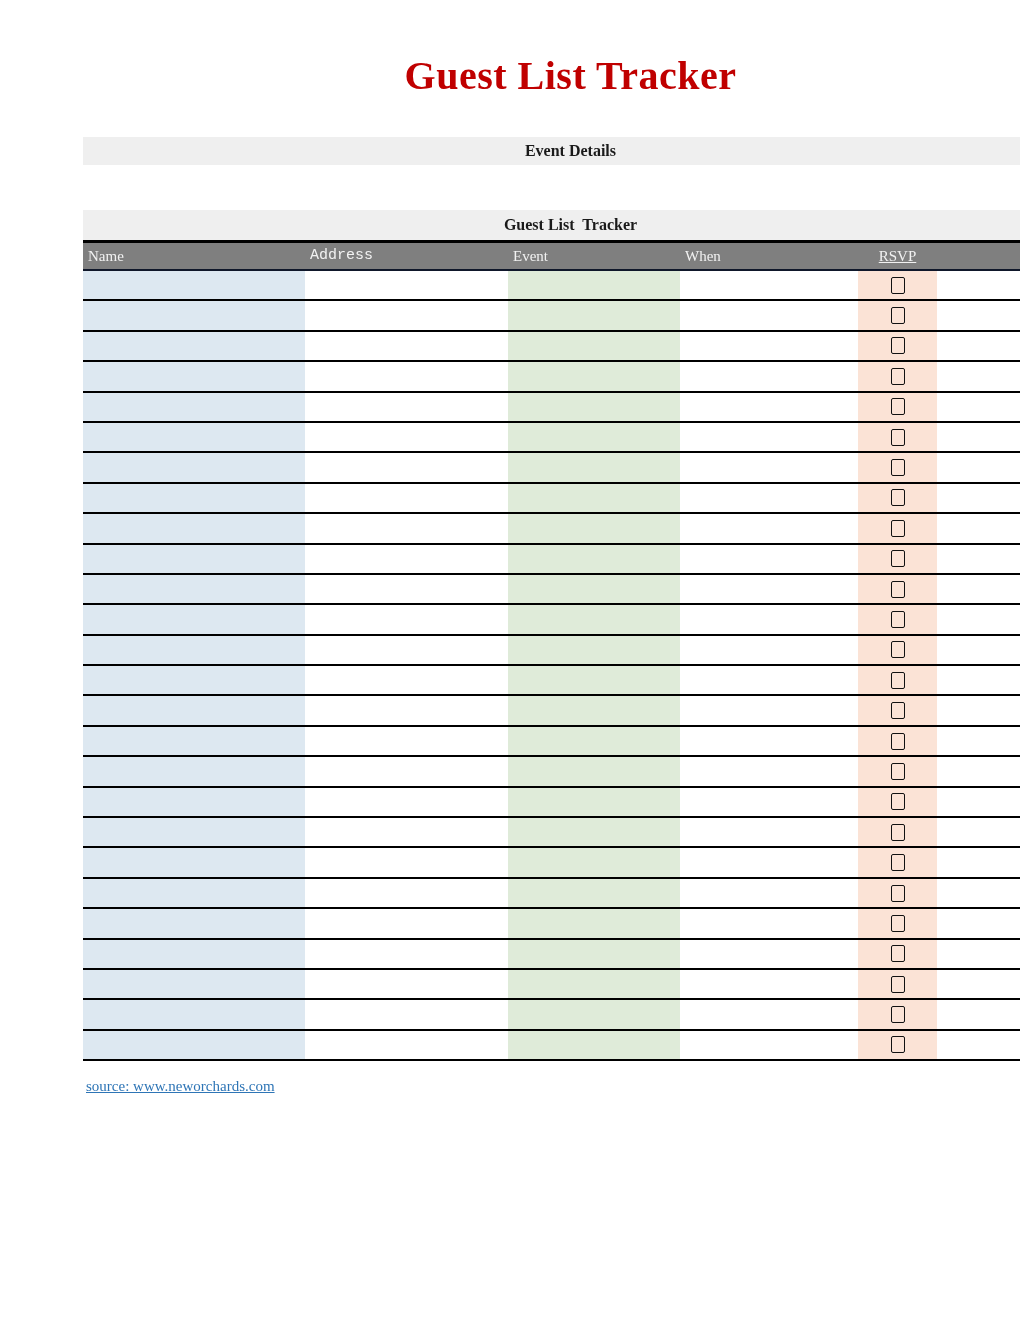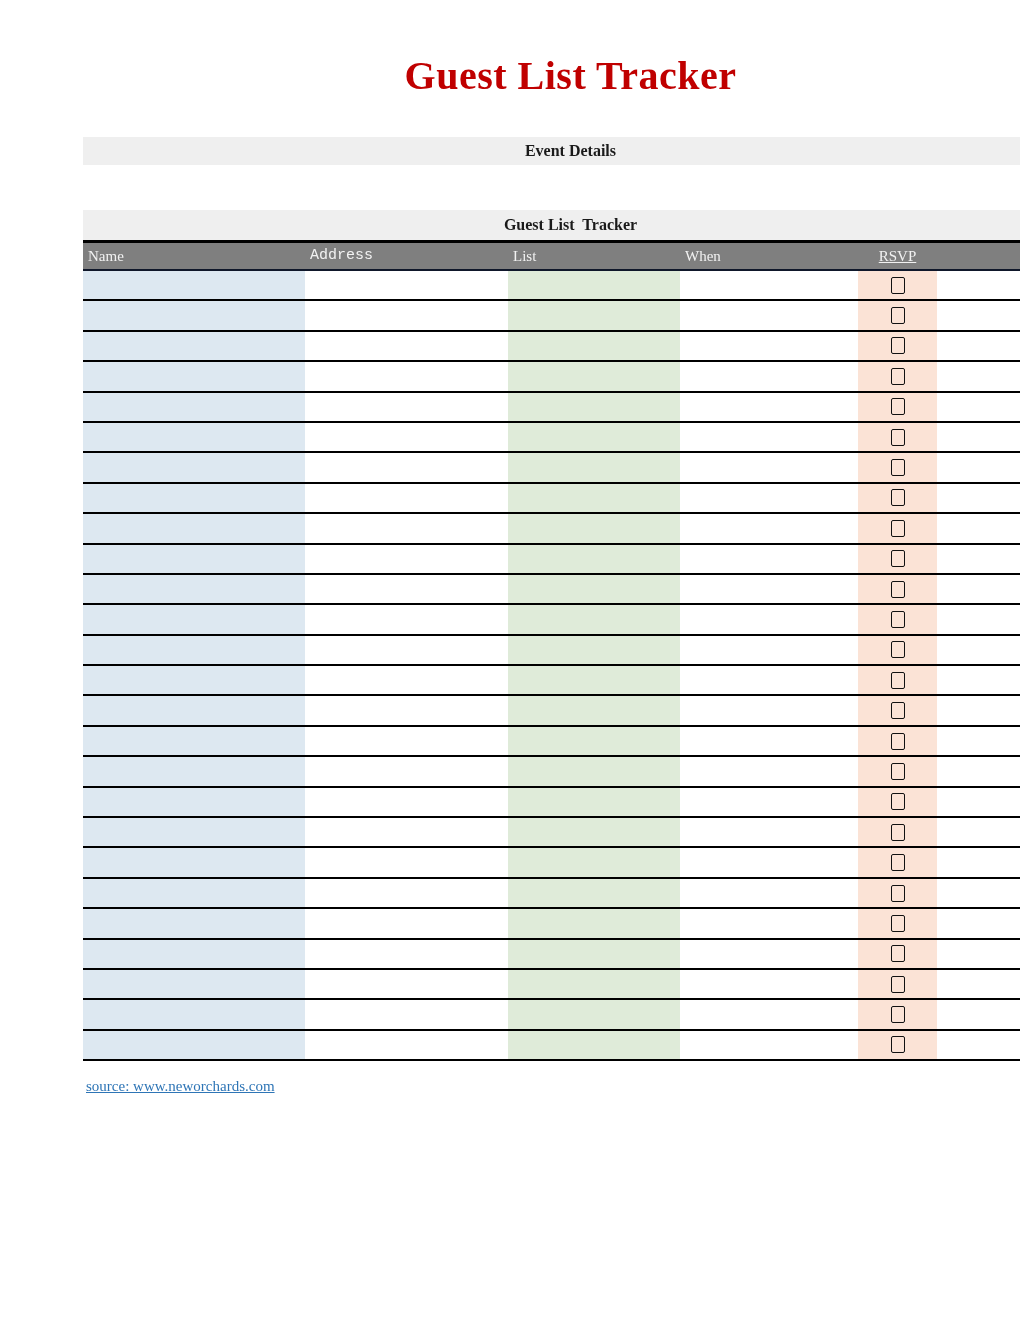--- a/index.html
+++ b/index.html
@@ -71,21 +71,21 @@
 
   <section>
     <div class="band">Event Details</div>
   </section>
 
   <section class="guest-table">
     <div class="band table-title">Guest List  Tracker</div>
     <div class="header-row" id="header-row">
         <div class="hcell c0">Name</div>
         <div class="hcell c1">Address</div>
-        <div class="hcell c2">List</div>
+        <div class="hcell c2">Event</div>
         <div class="hcell c3">When</div>
         <div class="hcell c4 center">RSVP</div>
       </div>
     <div id="rows-container">
         <div class="row">
           <div class="cell c0" style="background: rgb(221, 232, 241);"></div>
           <div class="cell c1" style="background: rgb(255, 255, 255);"></div>
           <div class="cell c2" style="background: rgb(223, 235, 217);"></div>
           <div class="cell c3" style="background: rgb(255, 255, 255);"></div>
           <div class="cell c4" style="background: rgb(251, 227, 214);">

